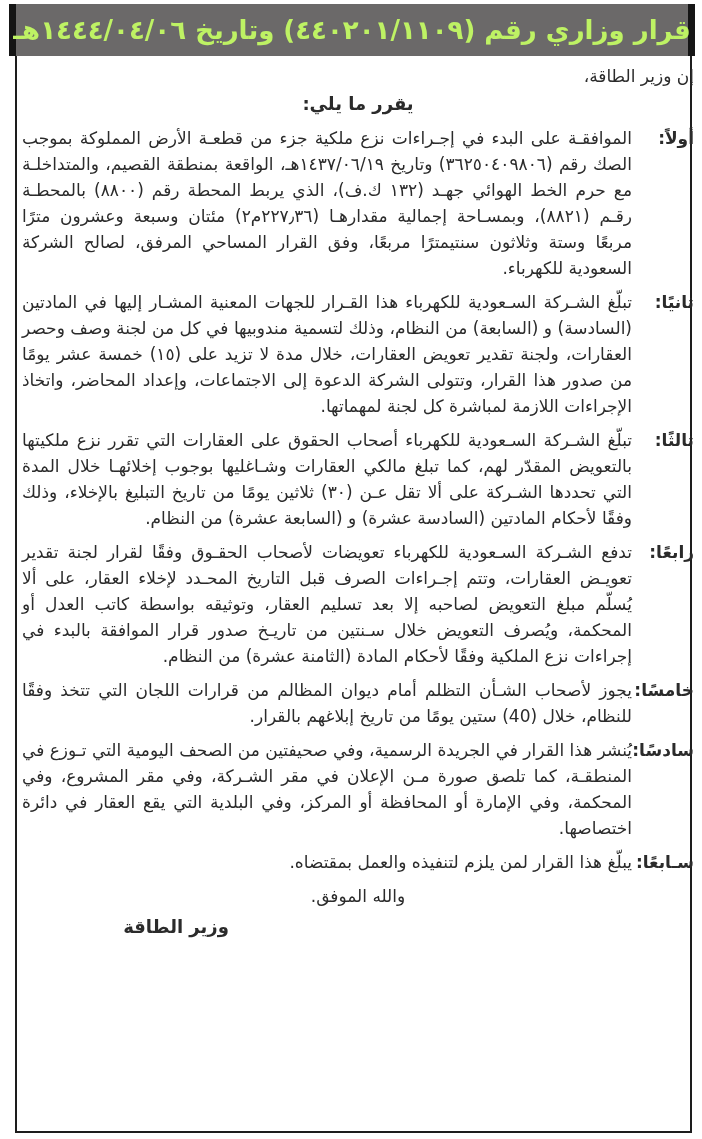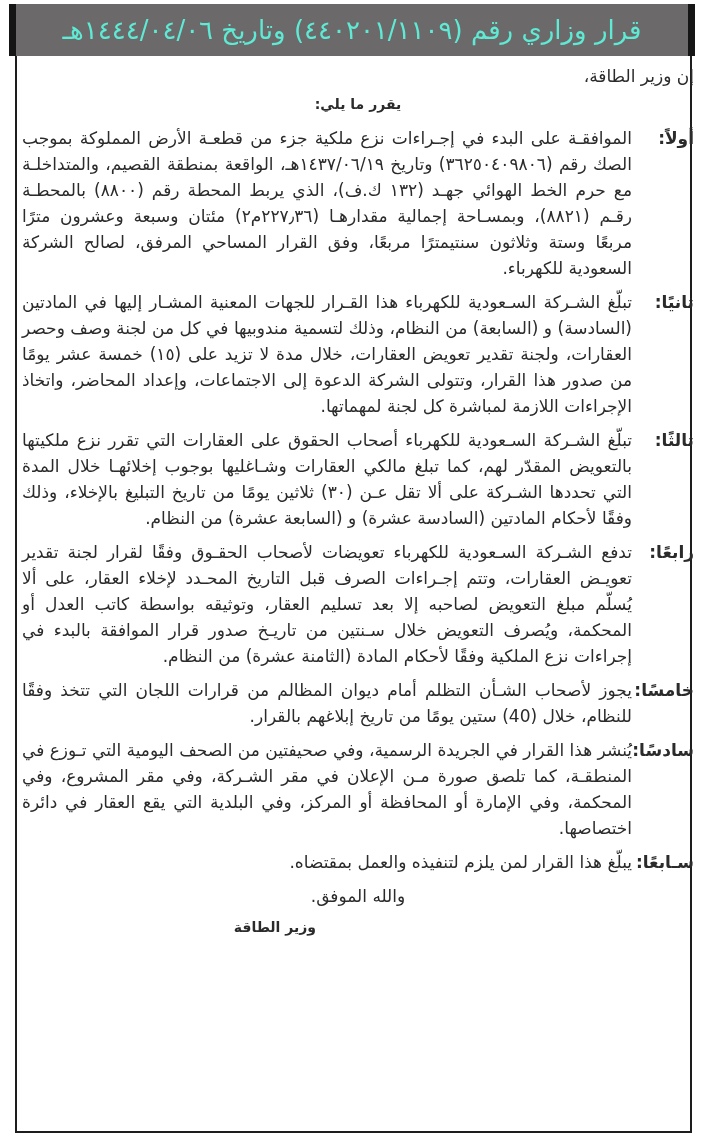--- a/index.html
+++ b/index.html
@@ -30,22 +30,22 @@
     background: #6b6969;
     border-left: 7px solid #151515;
     border-right: 7px solid #151515;
     box-sizing: border-box;
     display: flex;
     align-items: center;
     justify-content: center;
     z-index: 2;
   }
   .banner .title {
-    color: #5eead4;
-    font-weight: normal;
+    color: #bef264;
+    font-weight: bold;
     font-size: 26px;
     white-space: nowrap;
     letter-spacing: 0;
     text-align: right;
   }
   
   .page-border {
     position: absolute;
     top: 29px;
     left: 15px;
@@ -71,21 +71,21 @@
     text-align: right;
   }
   .basis {
     margin: 0 0 6px 0;
     text-align: justify;
   }
   .decree-intro {
     margin: 2px 0 8px 0;
     text-align: center;
     font-weight: bold;
-    font-size: 14px;
+    font-size: 18px;
   }
   .item {
     position: relative;
     padding-right: 62px;
     margin: 0 0 8px 0;
     text-align: justify;
   }
   .item .label {
     position: absolute;
     right: 0;
@@ -94,22 +94,23 @@
     white-space: nowrap;
   }
   .blessing {
     margin: 0 0 4px 0;
     text-align: center;
   }
   .signature {
     width: 280px;
     margin-right: auto;
     margin-left: 14px;
+    text-align: center;
     font-weight: bold;
-    font-size: 14px;
+    font-size: 18px;
     line-height: 28px;
   }
   .signature p { margin: 0; }
 </style>
 </head>
 <body>
 
 <div class="clip">
 
   <div class="banner">

